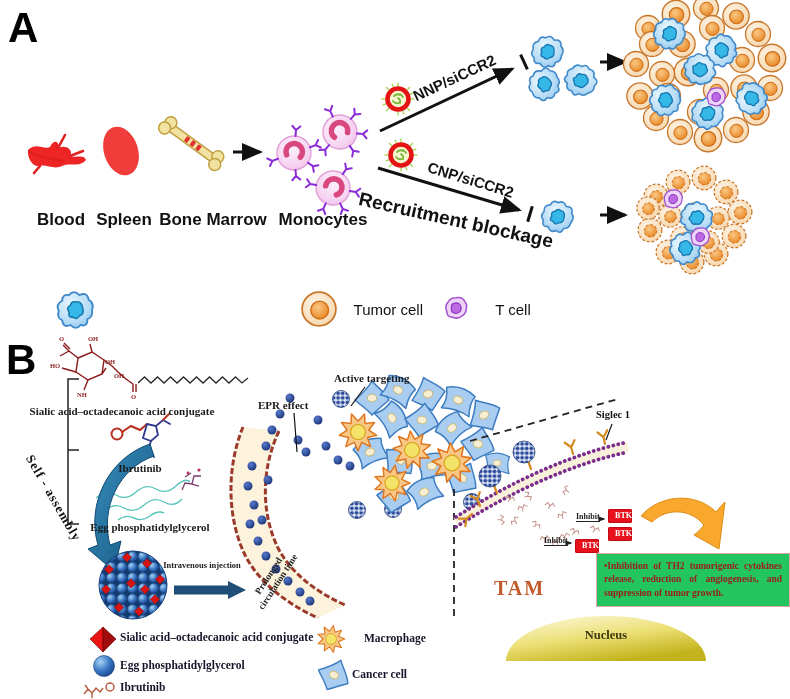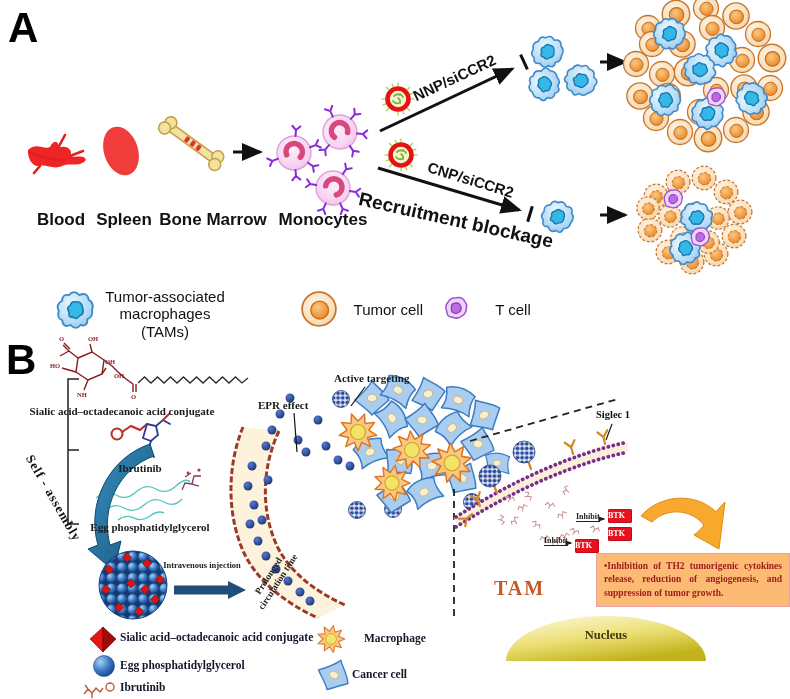--- a/index.html
+++ b/index.html
@@ -9,24 +9,24 @@
   .t{position:absolute;color:#111;white-space:nowrap;}
   .serif{font-family:"Liberation Serif",serif;font-weight:bold;}
   .panel-letter{font-size:42px;font-weight:800;color:#000;}
   .organ{font-size:17px;font-weight:bold;text-align:center;}
   .leg-a{font-size:15px;text-align:center;white-space:normal;line-height:1.15;}
   .path-lbl{font-size:15px;font-weight:bold;}
   .recruit{font-size:19px;font-weight:bold;}
   .b-lbl{font-size:11px;color:#1a1a1a;}
   .b-sm{font-size:8.5px;color:#222;text-align:center;white-space:normal;line-height:1.2;}
   .btk{position:absolute;width:24px;height:14px;background:#e8121f;color:#fff;border-radius:2px;
-       font-family:"Liberation Serif",serif;font-weight:bold;font-size:8px;text-align:left;
+       font-family:"Liberation Serif",serif;font-weight:bold;font-size:8px;text-align:right;
        line-height:14px;box-shadow:0 0 0 1px #c00a14 inset;}
   .inhib{font-size:8px;color:#222;border-bottom:1px solid #222;padding-bottom:0px;}
-  .pinkbox{position:absolute;left:596px;top:553px;width:178px;background:#fdba74;
+  .pinkbox{position:absolute;left:596px;top:553px;width:178px;background:#22c55e;
            border:1px solid #e6a3a7;padding:6px 7px;font-family:"Liberation Serif",serif;
            font-weight:bold;font-size:9.5px;color:#9c1b1b;line-height:1.4;text-align:justify;
            white-space:normal;}
   .legend-b{font-size:11.5px;color:#15152a;}
 </style>
 </head>
 <body>
 
 <div id="stage">
 
@@ -475,21 +475,20 @@
 
 <div class="t organ" style="left:34px;top:210px;width:54px;">Blood</div>
 <div class="t organ" style="left:94px;top:210px;width:60px;">Spleen</div>
 <div class="t organ" style="left:156px;top:210px;width:114px;">Bone Marrow</div>
 <div class="t organ" style="left:274px;top:210px;width:98px;">Monocytes</div>
 
 <div class="t path-lbl" style="left:414px;top:88px;transform:rotate(-25deg);transform-origin:0 50%;">NNP/siCCR2</div>
 <div class="t path-lbl" style="left:428px;top:158px;transform:rotate(17deg);transform-origin:0 50%;">CNP/siCCR2</div>
 <div class="t recruit" style="left:359px;top:188px;transform:rotate(12.5deg);transform-origin:0 50%;">Recruitment blockage</div>
 
-<div class="t leg-a" style="left:104px;top:288px;width:122px;">Tumor-associated macrophages (TAMs)</div>
 <div class="t leg-a" style="left:343px;top:301px;width:80px;text-align:right;">Tumor cell</div>
 <div class="t leg-a" style="left:480px;top:301px;width:50px;text-align:center;margin-left:8px;">T cell</div>
 
 <div class="t serif b-lbl" style="left:22px;top:405px;width:200px;text-align:center;">Sialic acid–octadecanoic acid conjugate</div>
 <div class="t serif b-lbl" style="left:105px;top:462px;width:70px;text-align:center;">Ibrutinib</div>
 <div class="t serif b-lbl" style="left:79px;top:521px;width:142px;text-align:center;">Egg phosphatidylglycerol</div>
 
 <div class="t serif" style="left:36px;top:452px;font-size:13px;letter-spacing:1px;transform:rotate(60deg);transform-origin:0 0;">Self - assembly</div>
 <div class="t serif b-sm" style="left:162px;top:560px;width:80px;">Intravenous injection</div>
 <div class="t serif b-sm" style="left:232px;top:568px;width:84px;font-size:9.5px;transform:rotate(-57deg);">Prolonged circulation time</div>

